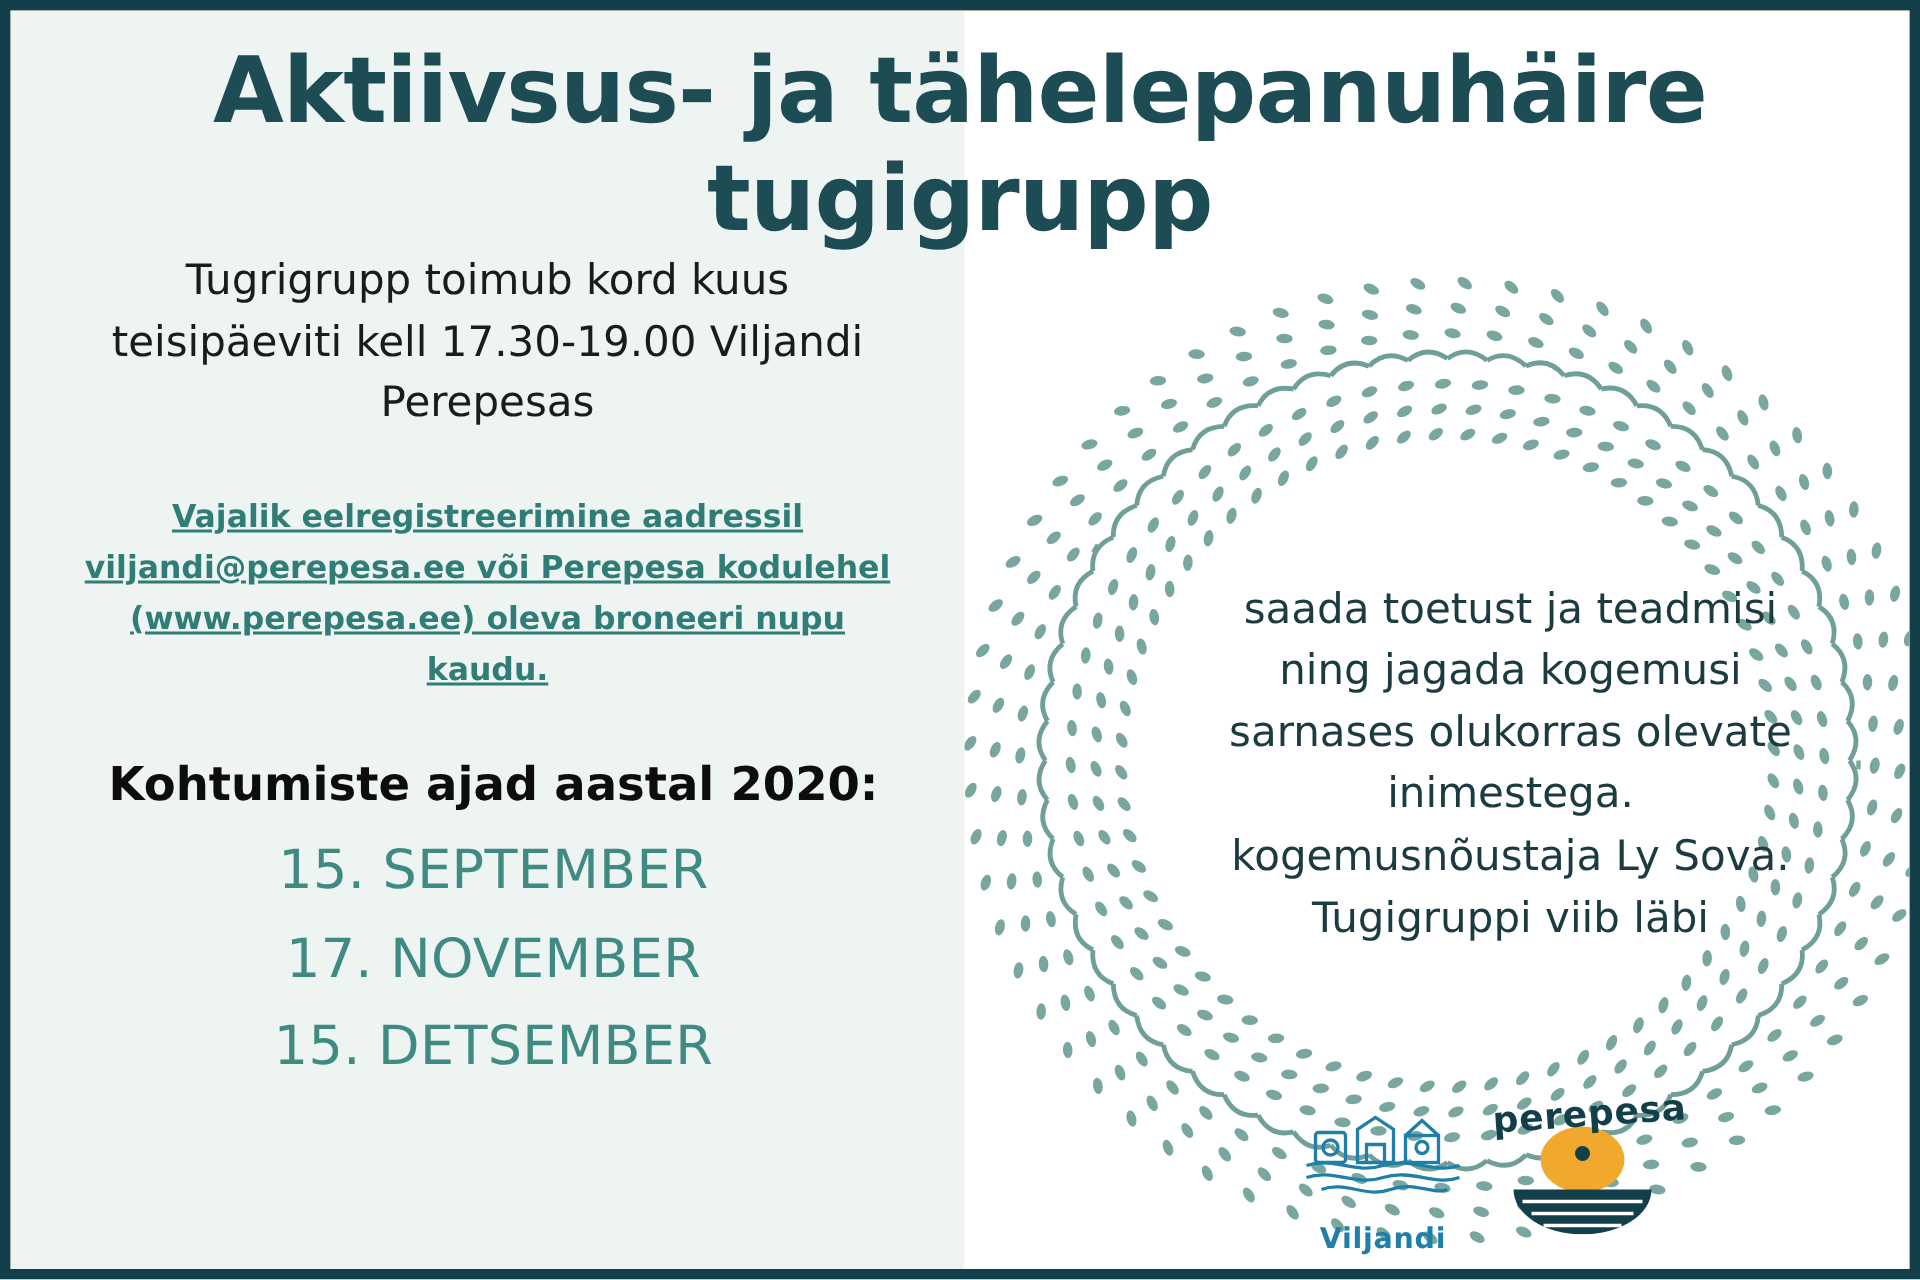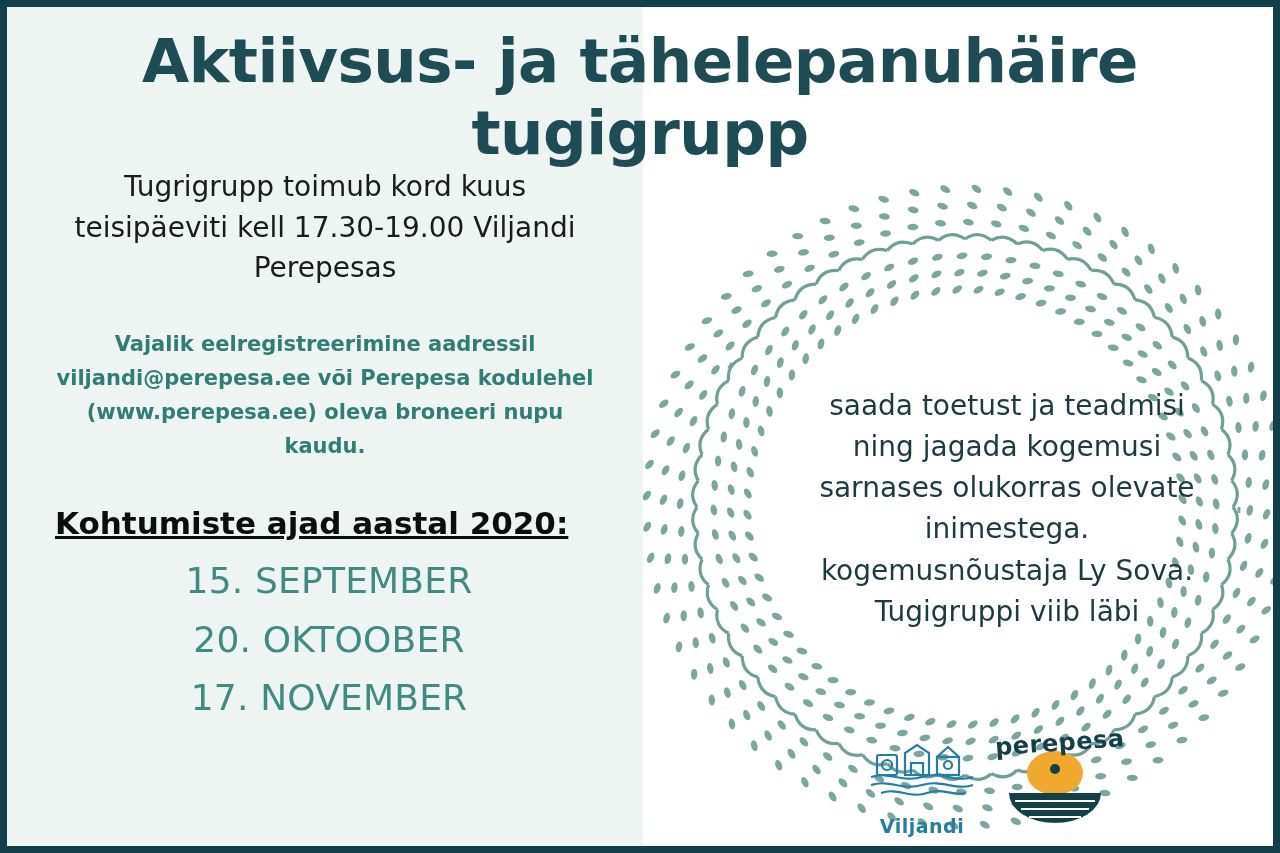--- a/index.html
+++ b/index.html
@@ -71,33 +71,33 @@
     line-height: 1.45;
     font-weight: normal;
   }
   .register {
     margin-top: 38px;
     text-align: center;
     color: #2f7d76;
     font-weight: bold;
     font-size: 21px;
     line-height: 1.62;
+    text-decoration: underline;
   }
   .dates-block {
     margin-top: 42px;
     padding-left: 8px;
   }
   .dates-heading {
     color: #0d0d0d;
     font-weight: bold;
     font-size: 31px;
     line-height: 1.2;
     margin-bottom: 10px;
-    text-align: left;
-    text-decoration: underline;
+    text-align: center;
   }
   .date-item {
     color: #3f8a83;
     font-size: 36px;
     line-height: 1.63;
     text-align: center;
     letter-spacing: 0.2px;
   }
 
   
@@ -638,22 +638,22 @@
 
   <div class="title">Aktiivsus- ja tähelepanuhäire tugigrupp</div>
 
   <div class="left-content">
     <div class="intro">Tugrigrupp toimub kord kuus teisipäeviti kell 17.30-19.00 Viljandi Perepesas</div>
     <div class="register">Vajalik eelregistreerimine aadressil viljandi@perepesa.ee või Perepesa kodulehel (www.perepesa.ee) oleva broneeri nupu kaudu.</div>
 
     <div class="dates-block">
       <div class="dates-heading">Kohtumiste ajad aastal 2020:</div>
       <div class="date-item">15. SEPTEMBER</div>
-      <div class="date-item">20. OKTOOBER</div>
       <div class="date-item">17. NOVEMBER</div>
+      <div class="date-item">15. DETSEMBER</div>
     </div>
   </div>
 
   <div class="right-content">
     <div class="para">saada toetust ja teadmisi</div>
     <div class="para">ning jagada kogemusi</div>
     <div class="para">sarnases olukorras olevate</div>
     <div class="para">inimestega.</div>
     <div class="para">kogemusnõustaja Ly Sova.</div>
     <div class="para">Tugigruppi viib läbi</div>

